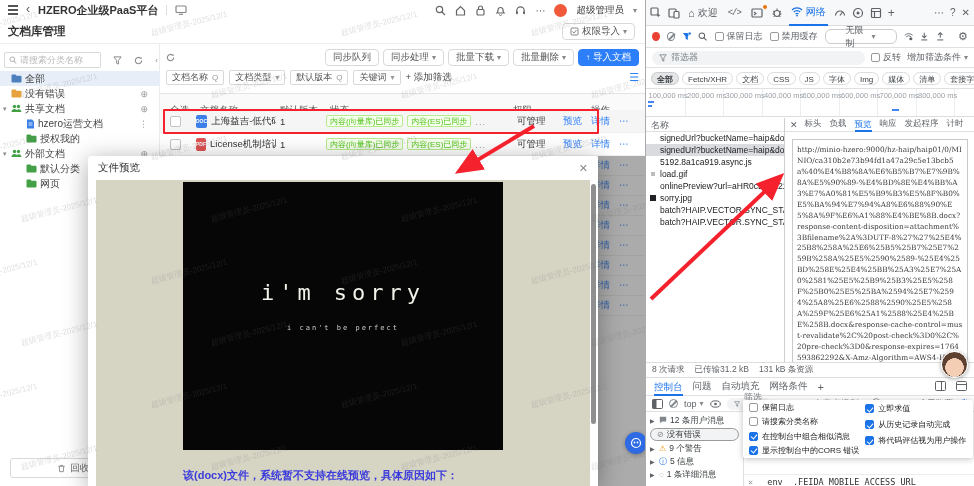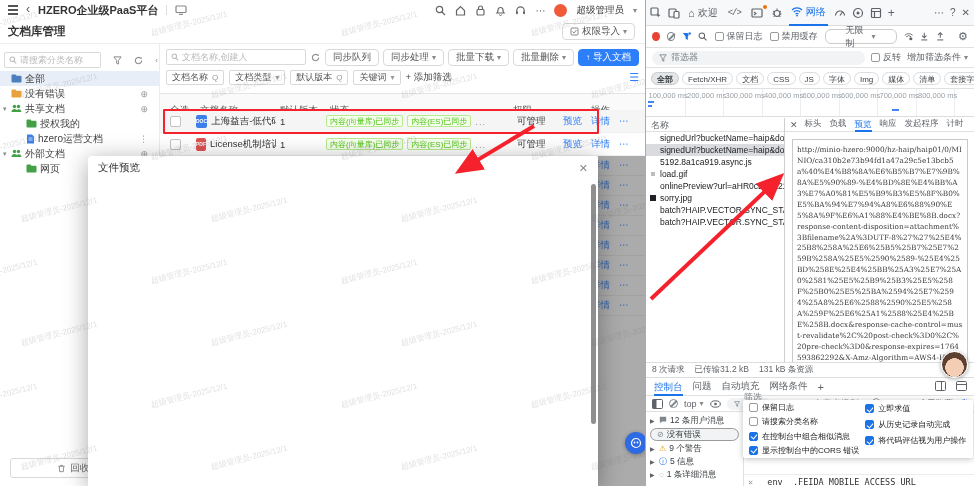--- a/index.html
+++ b/index.html
@@ -279,74 +279,75 @@
                 <circle cx="3.5" cy="2.5" r="1.7" fill="#43a047"></circle>
                 <circle cx="7.5" cy="2.5" r="1.7" fill="#43a047"></circle>
                 <path d="M0.5 8c0-1.8 1.3-3 3-3s3 1.2 3 3zM5.2 8c.2-1.6 1.2-2.8 2.6-2.8 1.5 0 2.6 1.2 2.6 2.8z" fill="#43a047"></path>
               </svg>
             </span>
             <span>共享文档</span>
             <span class="suffix">⊕</span>
           </div>
           <div class="trow lvl1">
             <span class="ticon">
-              <svg width="11" height="9" viewBox="0 0 11 9">
-                <path d="M0.5 1.5a1 1 0 0 1 1-1h3l1 1.3h4a1 1 0 0 1 1 1V7.5a1 1 0 0 1-1 1h-8a1 1 0 0 1-1-1z" fill="#43a047"></path>
-              </svg>
-            </span>
-            <span>授权我的</span>
-          </div>
-          <div class="trow lvl1">
-            <span class="ticon">
               <svg width="9" height="10" viewBox="0 0 9 10">
                 <path d="M1 0.5h5l2 2v7H1z" fill="#3d7fe8"></path>
                 <path d="M2.5 4h4M2.5 6h4" stroke="#fff" stroke-width=".8"></path>
               </svg>
             </span>
             <span>hzero运营文档</span>
             <span class="suffix">⋮</span>
+          </div>
+          <div class="trow lvl1">
+            <span class="ticon">
+              <svg width="11" height="9" viewBox="0 0 11 9">
+                <path d="M0.5 1.5a1 1 0 0 1 1-1h3l1 1.3h4a1 1 0 0 1 1 1V7.5a1 1 0 0 1-1 1h-8a1 1 0 0 1-1-1z" fill="#43a047"></path>
+              </svg>
+            </span>
+            <span>授权我的</span>
           </div>
           <div class="trow lvl0">
             <span class="car">▾</span>
             <span class="ticon">
               <svg width="11" height="9" viewBox="0 0 11 9">
                 <circle cx="3.5" cy="2.5" r="1.7" fill="#43a047"></circle>
                 <circle cx="7.5" cy="2.5" r="1.7" fill="#43a047"></circle>
                 <path d="M0.5 8c0-1.8 1.3-3 3-3s3 1.2 3 3zM5.2 8c.2-1.6 1.2-2.8 2.6-2.8 1.5 0 2.6 1.2 2.6 2.8z" fill="#43a047"></path>
               </svg>
             </span>
             <span>外部文档</span>
             <span class="suffix">⊕</span>
           </div>
           <div class="trow lvl1">
             <span class="ticon">
               <svg width="11" height="9" viewBox="0 0 11 9">
                 <path d="M0.5 1.5a1 1 0 0 1 1-1h3l1 1.3h4a1 1 0 0 1 1 1V7.5a1 1 0 0 1-1 1h-8a1 1 0 0 1-1-1z" fill="#43a047"></path>
               </svg>
             </span>
+            <span>默认分类</span>
+          </div>
+          <div class="trow lvl1">
+            <span class="ticon">
+              <svg width="11" height="9" viewBox="0 0 11 9">
+                <path d="M0.5 1.5a1 1 0 0 1 1-1h3l1 1.3h4a1 1 0 0 1 1 1V7.5a1 1 0 0 1-1 1h-8a1 1 0 0 1-1-1z" fill="#43a047"></path>
+              </svg>
+            </span>
             <span>网页</span>
           </div>
         </div>
       <div class="recycle">
         <svg width="9" height="9" viewBox="0 0 10 10">
             <path d="M1.5 2.5h7M4 2.5V1.5h2v1M2.5 2.5l.5 6h4l.5-6" fill="none" stroke="#888" stroke-width="1"></path>
           </svg>
         <span>回收站</span>
       </div>
     </div>
 
     <div class="mn">
       <div class="mn-toolbar">
-        <span class="inp mn-search">
-          <svg width="8" height="8" viewBox="0 0 11 11">
-              <circle cx="4.5" cy="4.5" r="3.2" fill="none" stroke="#bbb" stroke-width="1.4"></circle>
-              <path d="M7 7l3 3" stroke="#bbb" stroke-width="1.4"></path>
-            </svg>
-          <span>文档名称,创建人</span>
-        </span>
         <svg width="9" height="9" viewBox="0 0 10 10">
             <path d="M8.5 5a3.5 3.5 0 1 1-1-2.4" fill="none" stroke="#8a8a8a" stroke-width="1.2"></path>
             <path d="M8.7 1v2h-2z" fill="#8a8a8a"></path>
           </svg>
         <span class="btnrow" id="toolbtns">
             <span class="btn">
               <span>同步队列</span>
             </span>
             <span class="btn">
               <span>同步处理</span>
@@ -538,20 +539,27 @@
   </div>
 
   <div class="redbox"></div>
 
   <div class="strip-overlay"></div>
 
   <div class="modal">
     <div class="m-head">
       <span>文件预览</span>
       <span class="m-close">✕</span>
+    </div>
+    <div class="m-body">
+      <div class="m-img">
+        <div class="t1">i'm sorry</div>
+        <div class="t2">i can't be perfect</div>
+      </div>
+      <div class="m-notice">该(docx)文件，系统暂不支持在线预览，具体原因如下：</div>
     </div>
     <div class="m-scroll"></div>
   </div>
 
   <div class="wm" id="wm">
       <span style="left: -40px; top: 18px;">超级管理员-2025/12/1</span>
       <span style="left: 150px; top: 18px;">超级管理员-2025/12/1</span>
       <span style="left: 340px; top: 18px;">超级管理员-2025/12/1</span>
       <span style="left: 530px; top: 18px;">超级管理员-2025/12/1</span>
       <span style="left: 20px; top: 80px;">超级管理员-2025/12/1</span>

